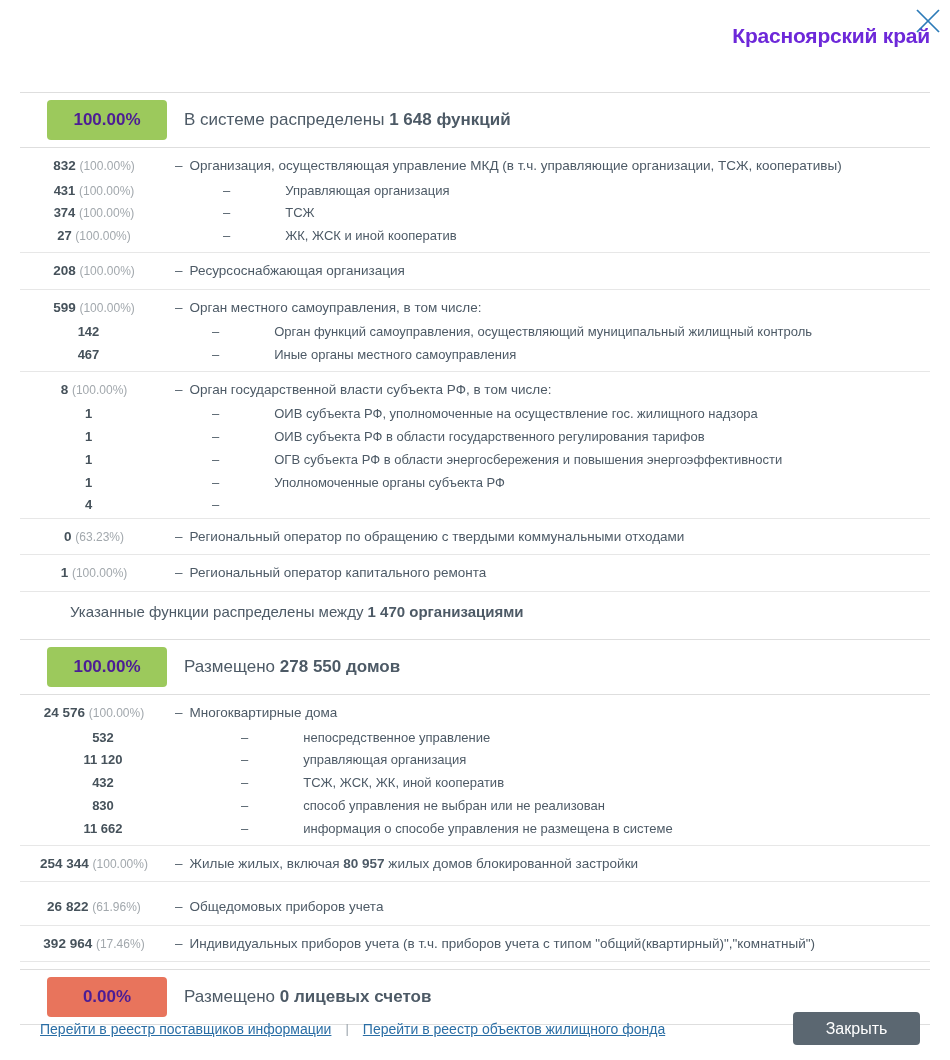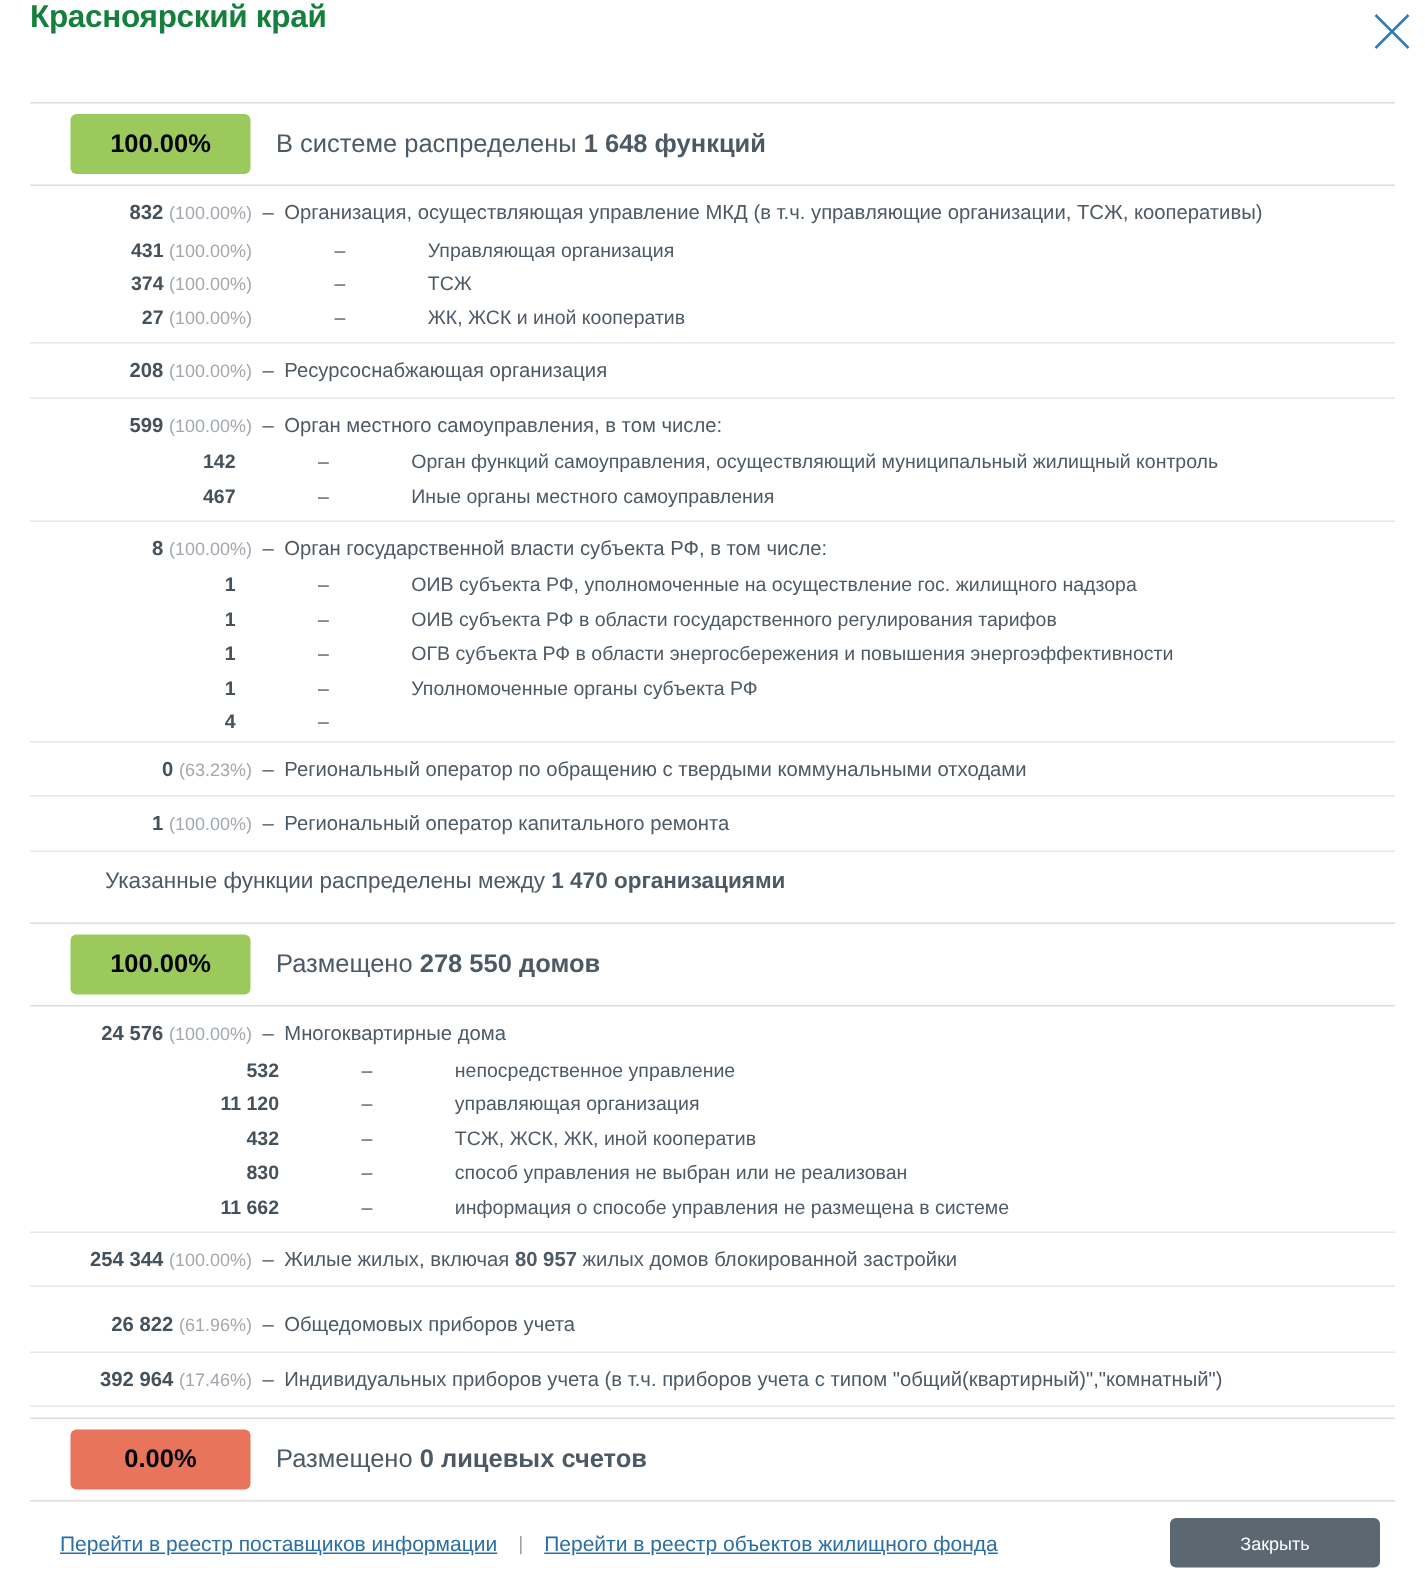--- a/index.html
+++ b/index.html
@@ -1,63 +1,63 @@
 <!DOCTYPE html>
 <html><head>
 <meta charset="utf-8">
 <style>
   * { box-sizing: border-box; margin: 0; padding: 0; }
   html,body { width: 950px; height: 1060px; background: #fff; overflow: hidden;
     font-family: "Liberation Sans", sans-serif; }
   .modal { position: relative; width: 950px; height: 1060px; padding: 0 20px; }
 
-  .modal-title { text-align: left; font-size: 21px;
-    font-weight: 600; color: #15803d; letter-spacing: -0.2px; }
+  .modal-title { text-align: right; padding-top: 24px; font-size: 21px;
+    font-weight: 600; color: #6d28d9; letter-spacing: -0.2px; }
 
   .close-x { position: absolute; top: 7px; right: 8px; width: 28px; height: 28px;
     cursor: pointer; }
 
   #sections { margin-top: 44px; }
   .section + .section { margin-top: 7px; }
 
   .section-header { display: flex; align-items: center;
     border-top: 1px solid #dedede; border-bottom: 1px solid #dedede;
     padding: 7px 0; }
   .badge { width: 120px; height: 40px; margin-left: 27px; border-radius: 4px;
     display: flex; align-items: center; justify-content: center;
-    color: #000000; font-weight: bold; font-size: 17px; flex-shrink: 0; }
+    color: #4c1d95; font-weight: bold; font-size: 17px; flex-shrink: 0; }
   .section-title { margin-left: 17px; font-size: 17px; color: #4d5a66; }
   .section-title b { font-weight: bold; }
 
   .row-block { border-bottom: 1px solid #e7e7e7; padding: 4px 0; }
   .rline { display: flex; align-items: baseline; }
   .rline.main { padding: 4px 0; font-size: 13.5px; }
   .rline.sub  { padding: 2px 0; font-size: 13px; gap: 48px; }
-  .numcol { width: 148px; min-width: 148px; text-align: right; color: #46525b;
+  .numcol { width: 148px; min-width: 148px; text-align: center; color: #46525b;
     white-space: nowrap; }
   .num { font-weight: bold; }
   .pct { color: #a2a8ad; font-weight: normal; font-size: 12px; }
   .dash { padding: 0 7px; color: #4d5a66; flex-shrink: 0; }
   .rlabel { color: #4d5a66; line-height: 1.45; }
   .rlabel b { font-weight: bold; }
   .s0 .rline.sub:not(.haspct) .numcol { width: 137px; min-width: 137px; }
   .s1 .rline.sub:not(.haspct) .numcol { width: 166px; min-width: 166px; }
   .s0 .row-block:first-of-type .main .rlabel { max-width: 580px; }
 
   .note { font-size: 15px; color: #4d5a66; padding: 11px 0 12px 50px; }
   .note b { font-weight: bold; }
 
   .footer { position: absolute; left: 40px; right: 30px; bottom: 15px;
     display: flex; align-items: center; }
   .flink { color: #2a6ea5; font-size: 14px; text-decoration: underline;
     cursor: pointer; }
   .fsep { color: #9aa4ac; margin: 0 14px; font-size: 13px; }
-  .close-btn { margin-left: auto; width: 140px; height: 33px;
+  .close-btn { margin-left: auto; width: 127px; height: 33px;
     background: #5b6771; color: #fff; border: none; border-radius: 4px;
-    font-size: 12px; font-family: "Liberation Sans", sans-serif; cursor: pointer; }
+    font-size: 16px; font-family: "Liberation Sans", sans-serif; cursor: pointer; }
 </style>
 </head>
 <body>
 
 <div class="modal">
   <div class="modal-title">Красноярский край</div>
 
   <svg class="close-x" viewBox="0 0 28 28">
     <line x1="3" y1="3" x2="25" y2="25" stroke="#2c7bb8" stroke-width="1.7"></line>
     <line x1="25" y1="3" x2="3" y2="25" stroke="#2c7bb8" stroke-width="1.7"></line>

